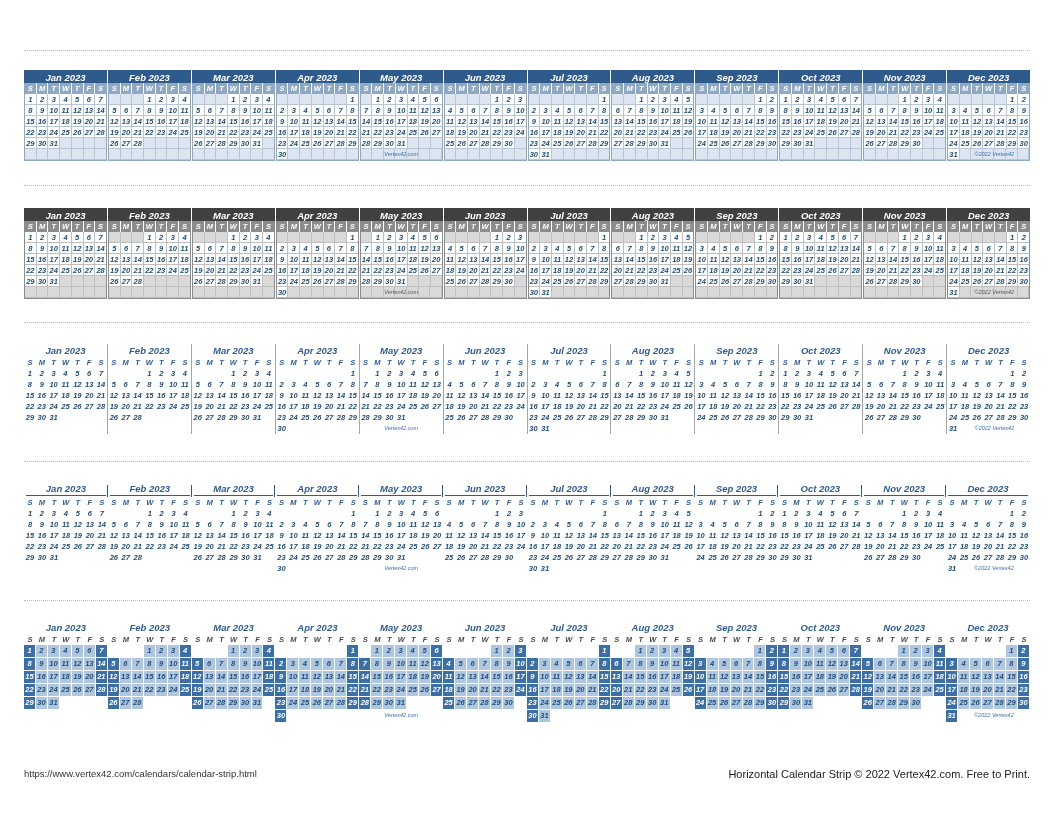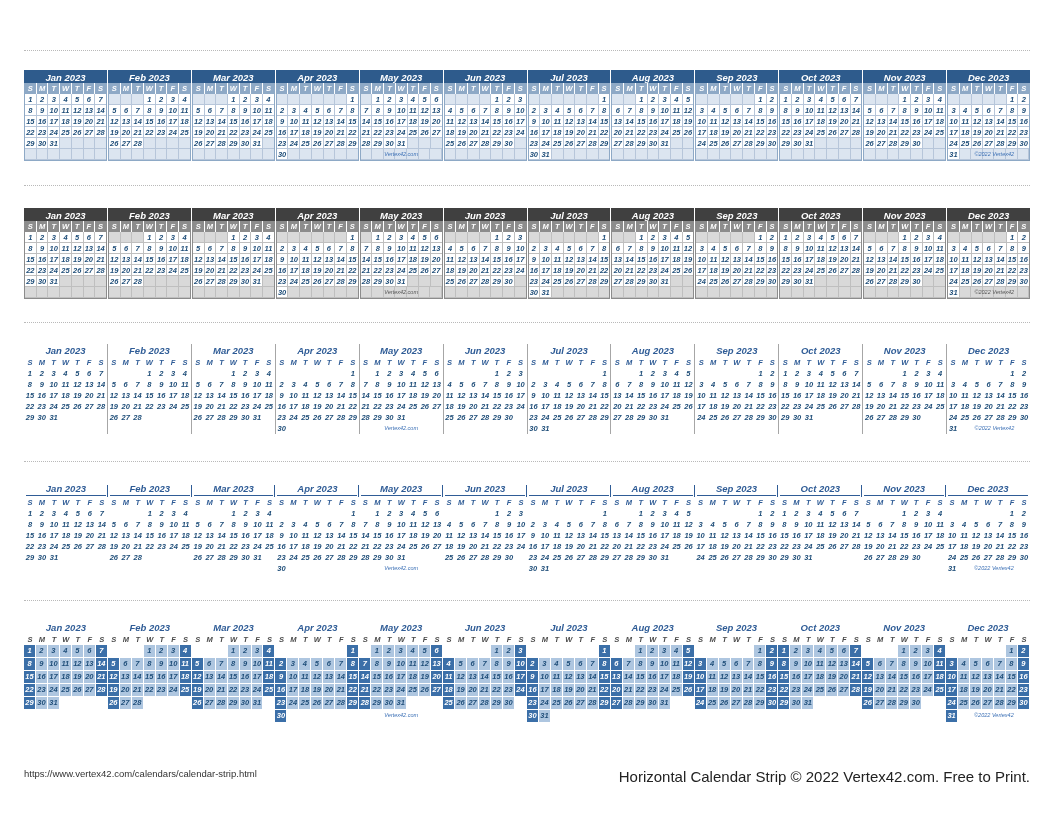--- a/index.html
+++ b/index.html
@@ -202,21 +202,21 @@
   
   .page-footer {
     position: absolute;
     left: 24px; top: 768px;
     width: 1006px;
     display: flex;
     align-items: flex-start;
     justify-content: space-between;
   }
   .footer-url { color: #333333; font-size: 9.5px; white-space: nowrap; }
-  .footer-copy { color: #222222; font-size: 15px; white-space: nowrap; }
+  .footer-copy { color: #222222; font-size: 11px; white-space: nowrap; }
 </style>
 </head>
 <body>
 
 <div id="page">
 
   <div class="header-rule"></div>
 
   <div id="strips-host">
       <div class="strip-sep" style="top: 185px;"></div>

